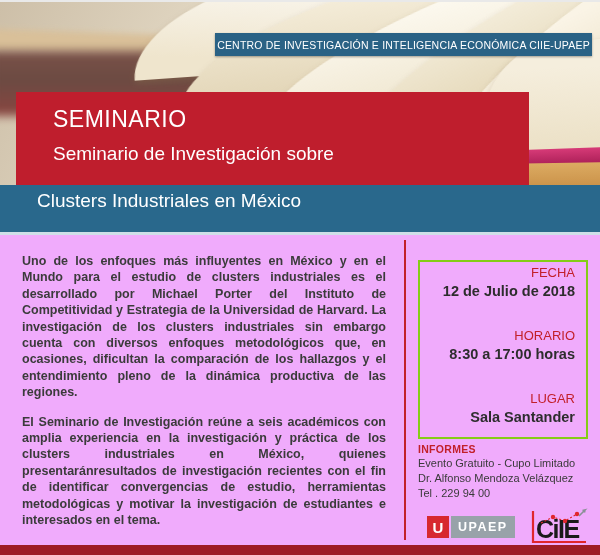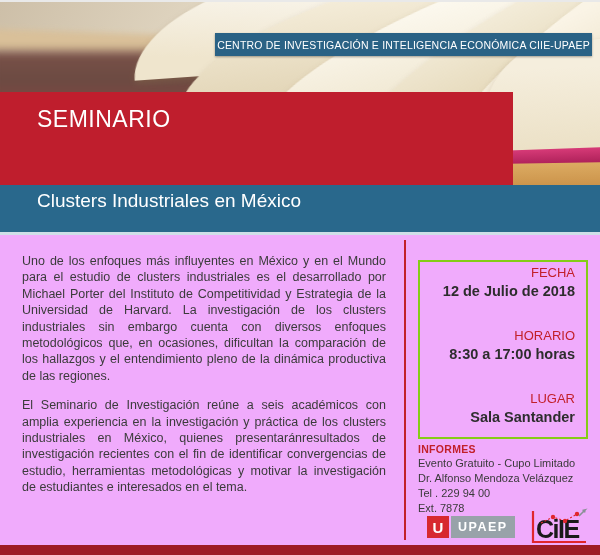--- a/index.html
+++ b/index.html
@@ -34,31 +34,31 @@
       background:linear-gradient(185deg,#f5eedd 20%,#e9ddc0 90%);border-radius:45% 0 0 0/70% 0 0 0;}
   .book-pink{position:absolute;left:503px;top:147px;width:100px;height:17px;transform:rotate(-2deg);
       background:linear-gradient(180deg,#d63a77,#a81d55);}
   .book-wood{position:absolute;left:503px;top:161px;width:100px;height:26px;transform:rotate(-1deg);
       background:linear-gradient(180deg,#dcab62,#c99047);}
   
   .org-banner{position:absolute;left:215px;top:31px;width:377px;height:23px;background:#2a6285;
     color:#fff;font-size:10.5px;letter-spacing:.2px;display:flex;align-items:center;justify-content:center;
     white-space:nowrap;box-shadow:0 1px 2px rgba(0,0,0,.35);}
   
-  .band-red{position:absolute;left:0;top:90px;width:513px;height:93px;background:#bf1e2d;
+  .band-red{position:absolute;left:16px;top:90px;width:513px;height:93px;background:#bf1e2d;
     color:#fff;padding:13px 0 18px 37px;box-sizing:border-box;}
   .kicker{font-size:23px;line-height:28px;letter-spacing:.5px;}
   .title-line1{font-size:19px;line-height:24px;margin-top:9px;font-weight:normal;}
   .band-blue{position:absolute;left:0;top:183px;width:600px;height:47px;background:#29688c;
     color:#fff;padding:4px 0 0 37px;box-sizing:border-box;}
   .title-line2{font-size:19px;line-height:24px;}
   .band-blue-edge{position:absolute;left:0;top:230px;width:600px;height:3px;background:#cfdfe9;}
   
   .body-text{position:absolute;left:22px;top:251px;width:364px;color:#3b3b3b;
-    font-size:12.5px;line-height:16.4px;text-align:justify;}
+    font-size:12.5px;line-height:16.4px;text-align:justify;font-weight:bold;}
   .body-text p{margin:0;}
   .body-text p + p{margin-top:13px;}
   
   .vline{position:absolute;left:404px;top:238px;width:2px;height:300px;background:#c2202a;}
   .detail-box{position:absolute;left:418px;top:258px;width:170px;height:179px;
     border:2px solid #84cc16;box-sizing:border-box;text-align:right;padding:3px 11px 0 0;}
   .detail-label{color:#c2202a;font-size:13px;line-height:15px;}
   .detail-label.spaced{margin-top:27px;}
   .detail-value{color:#2d2d2d;font-size:14.5px;line-height:19px;margin-top:2px;font-weight:bold;}
   .informes{position:absolute;left:418px;top:441px;width:178px;color:#3a3a3a;}
@@ -94,20 +94,21 @@
     <div class="book-pink"></div>
     <div class="book-wood"></div>
   </div>
 
   <div class="org-banner">
     <span>CENTRO DE INVESTIGACIÓN E INTELIGENCIA ECONÓMICA CIIE-UPAEP</span>
   </div>
 
   <div class="band-red">
     <div class="kicker">SEMINARIO</div>
+    <div class="title-line1">Seminario de Investigación sobre</div>
   </div>
 
   <div class="band-blue">
     <div class="title-line2">Clusters Industriales en México</div>
   </div>
   <div class="band-blue-edge"></div>
 
   <div class="body-text">
     <p>Uno de los enfoques más influyentes en México y en el Mundo para el estudio de clusters industriales es el desarrollado por Michael Porter del Instituto de Competitividad y Estrategia de la Universidad de Harvard. La investigación de los clusters industriales sin embargo cuenta con diversos enfoques metodológicos que, en ocasiones, dificultan la comparación de los hallazgos y el entendimiento pleno de la dinámica productiva de las regiones.</p>
     <p>El Seminario de Investigación reúne a seis académicos con amplia experiencia en la investigación y práctica de los clusters industriales en México, quienes presentaránresultados de investigación recientes con el fin de identificar convergencias de estudio, herramientas metodológicas y motivar la investigación de estudiantes e interesados en el tema.</p>
@@ -122,21 +123,20 @@
     <div class="detail-value">8:30 a 17:00 horas</div>
     <div class="detail-label spaced">LUGAR</div>
     <div class="detail-value">Sala Santander</div>
   </div>
 
   <div class="informes">
     <div class="informes-label">INFORMES</div>
     <div class="informes-line">Evento Gratuito - Cupo Limitado</div>
     <div class="informes-line">Dr. Alfonso Mendoza Velázquez</div>
     <div class="informes-line">Tel . 229 94 00</div>
-    <div class="informes-line">Ext. 7878</div>
   </div>
 
   <div class="logos">
     <div class="upaep">
       <div class="upaep-u">U</div>
       <div class="upaep-name">UPAEP</div>
     </div>
     <svg class="ciie" viewBox="0 0 60 38" xmlns="http://www.w3.org/2000/svg">
       <line x1="4" y1="3" x2="4" y2="35" stroke="#e0262c" stroke-width="2.2"></line>
       <line x1="3" y1="34" x2="57" y2="34" stroke="#e0262c" stroke-width="2.2"></line>

